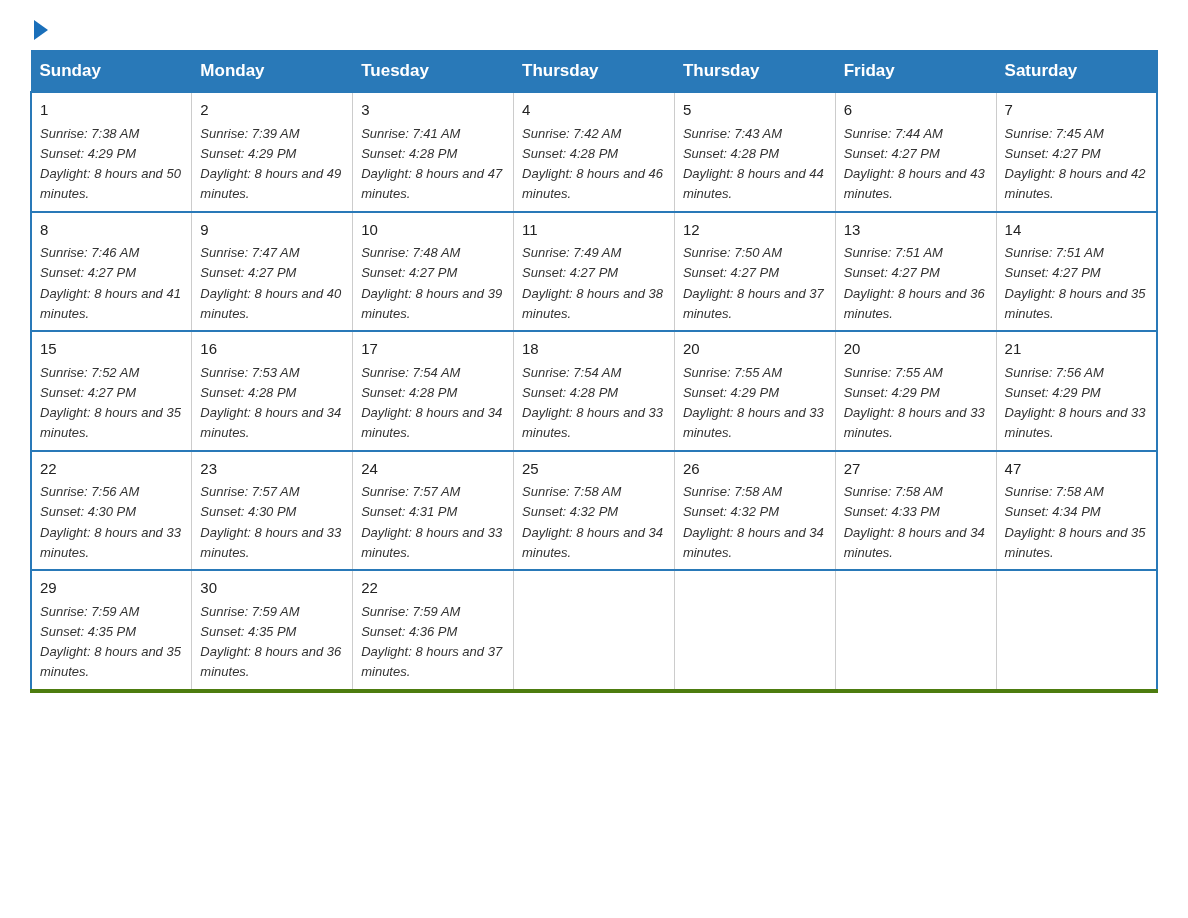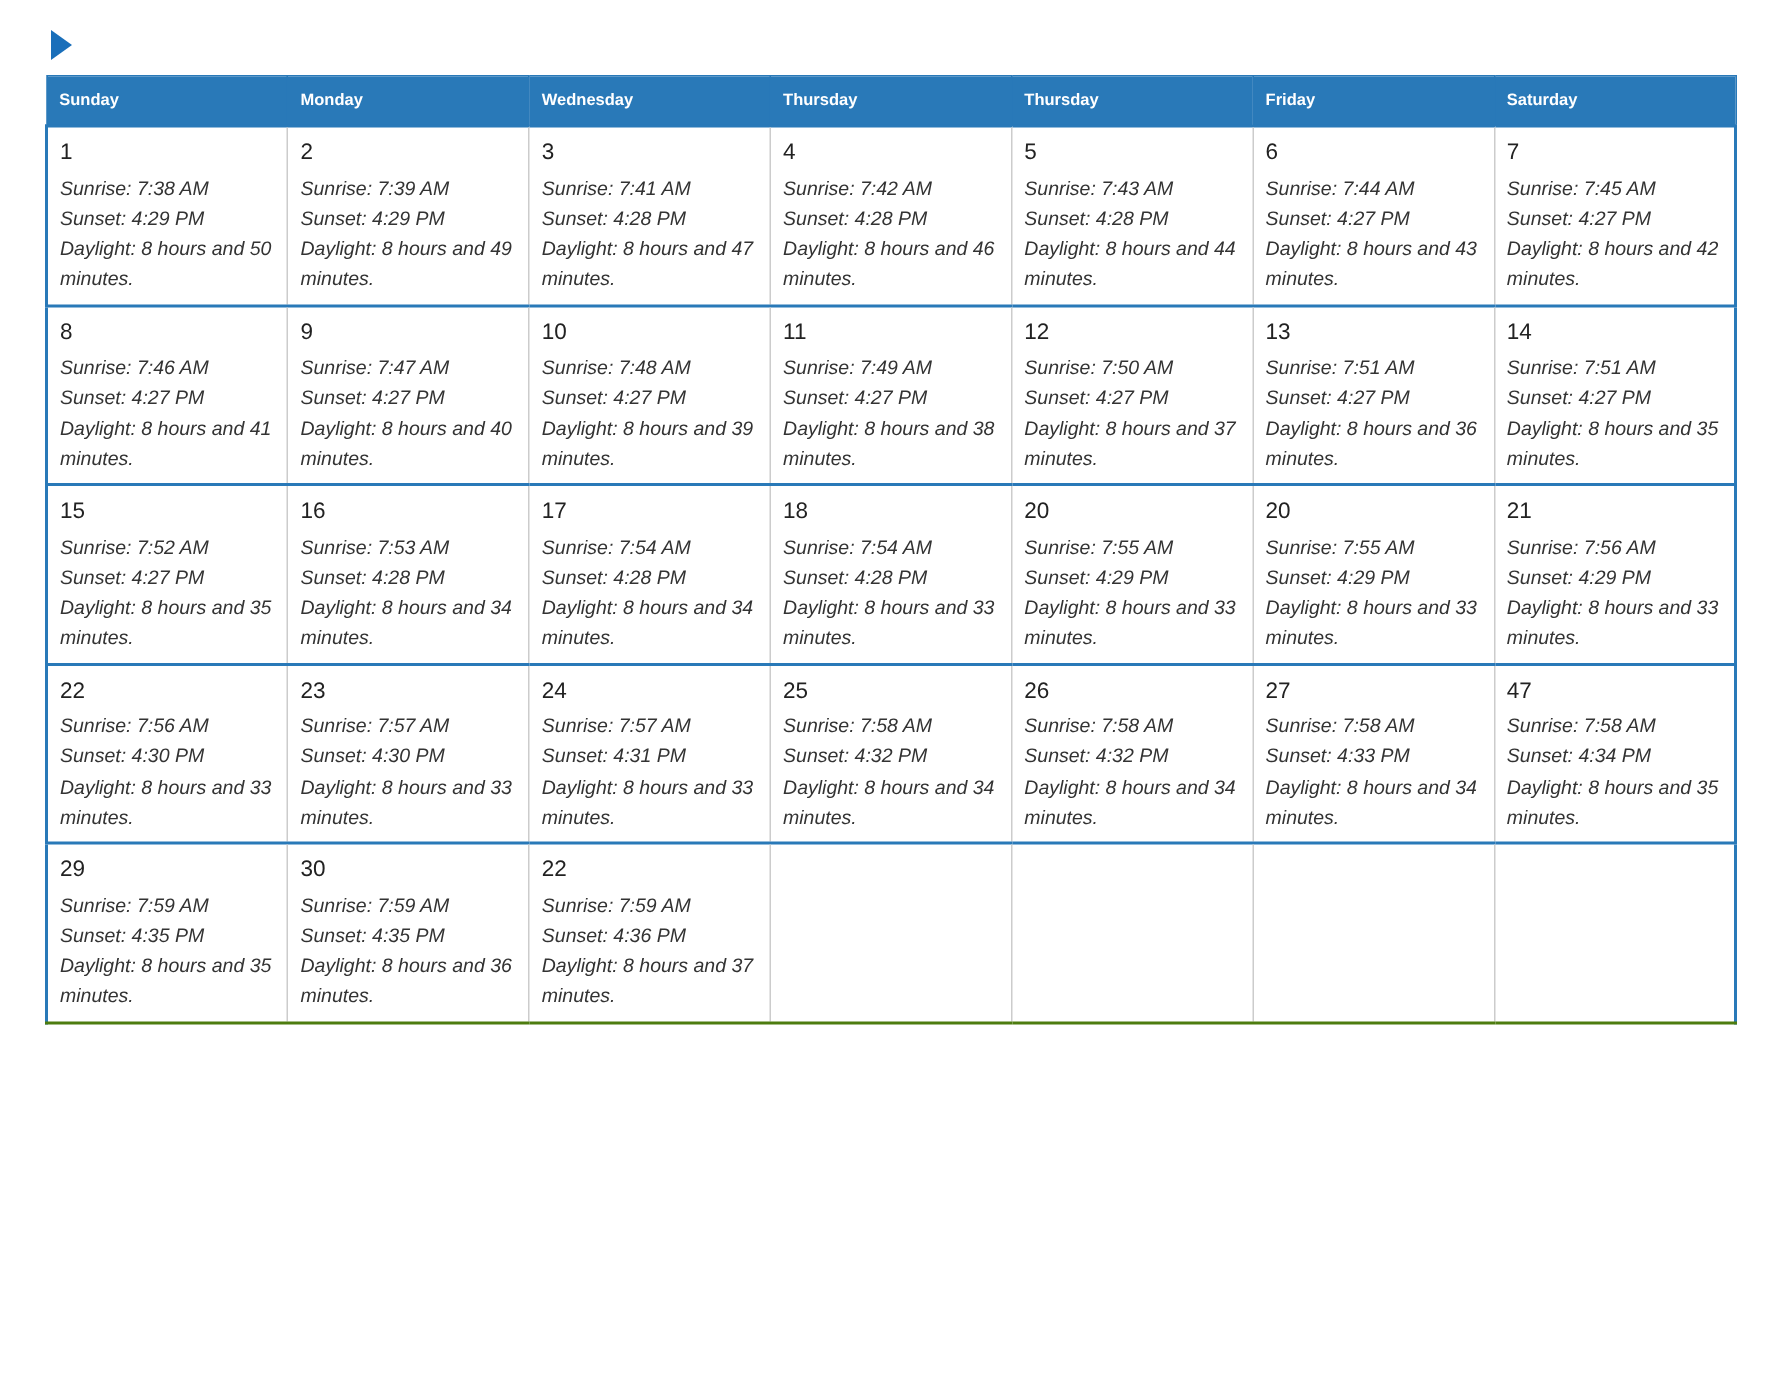--- a/index.html
+++ b/index.html
@@ -57,21 +57,21 @@
       margin-top: 4px;
     }
     .calendar {
       width: 100%;
       border-collapse: collapse;
       margin-top: 10px;
     }
     .calendar th {
       background: #2979b8;
       color: #fff;
-      font-size: 11px;
+      font-size: 17px;
       font-weight: bold;
       padding: 10px 8px;
       text-align: left;
       border: 1px solid #2979b8;
     }
     .calendar td {
       vertical-align: top;
       border: 1px solid #ccc;
       border-top: 2px solid #2979b8;
       padding: 6px 8px;
@@ -81,21 +81,21 @@
       color: #222;
       line-height: 1.5;
     }
     .calendar td:first-child {
       border-left: 2px solid #2979b8;
     }
     .calendar td:last-child {
       border-right: 2px solid #2979b8;
     }
     .calendar tr:last-child td {
-      border-bottom: 2px solid #4d7c0f;
+      border-bottom: 4px solid #4d7c0f;
       border-radius: 18px;
     }
     .day-number {
       font-size: 15px;
       font-weight: normal;
       color: #222;
       display: block;
       margin-bottom: 2px;
     }
     .day-info {
@@ -123,21 +123,21 @@
     <div class="month-title"></div>
     <div class="subtitle"></div>
   </div>
 </div>
 
 <table class="calendar">
   <thead>
     <tr>
     <th>Sunday</th>
         <th>Monday</th>
-        <th>Wednesday</th>
+        <th>Tuesday</th>
         <th>Thursday</th>
         <th>Thursday</th>
         <th>Friday</th>
         <th>Saturday</th>
       </tr>
   </thead>
   <tbody id="calendar-body">
   <tr>
         <td><span class="day-number">1</span><span class="day-info">Sunrise: 7:38 AM<br>Sunset: 4:29 PM<br>Daylight: 8 hours and 50 minutes.</span></td>
         <td><span class="day-number">2</span><span class="day-info">Sunrise: 7:39 AM<br>Sunset: 4:29 PM<br>Daylight: 8 hours and 49 minutes.</span></td>

